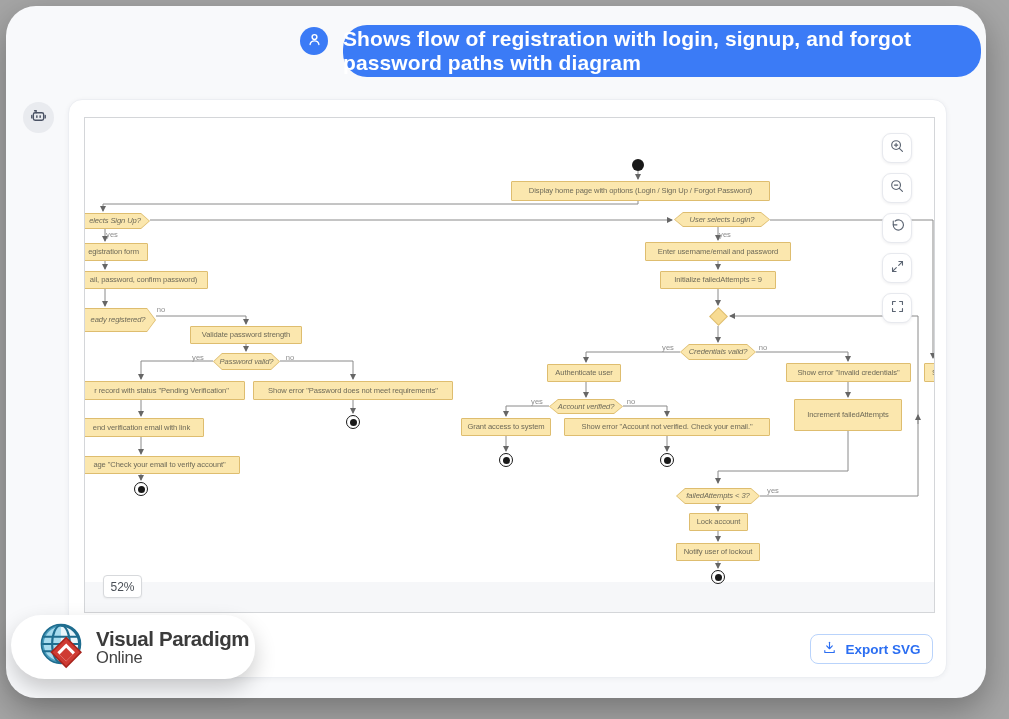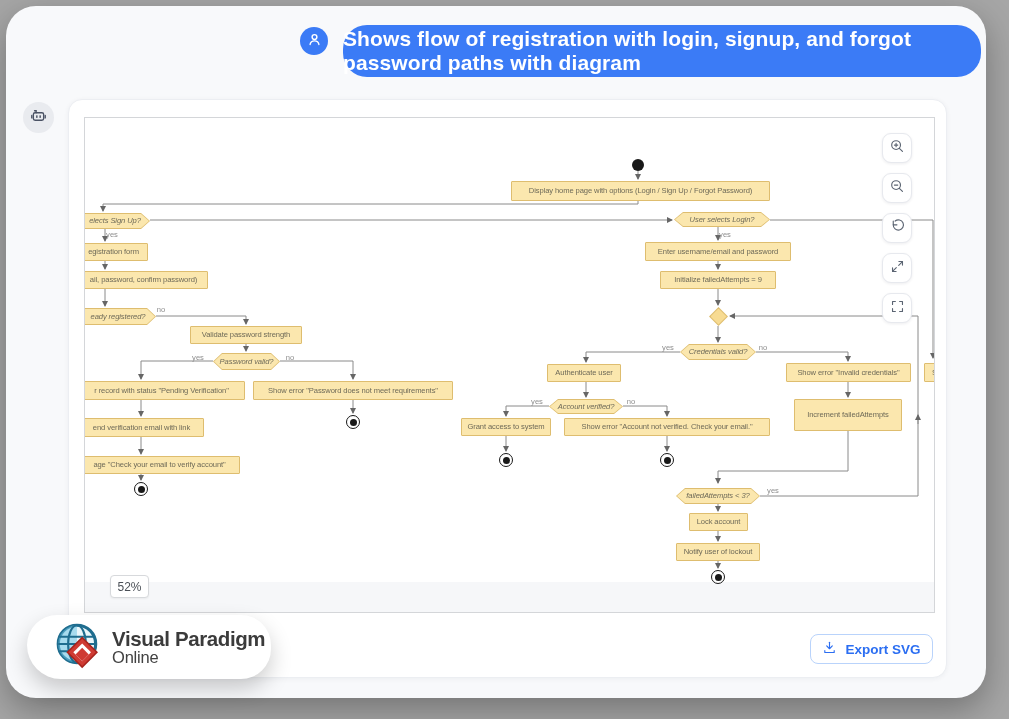--- a/index.html
+++ b/index.html
@@ -19,21 +19,21 @@
     font-size:21px; font-weight:600; letter-spacing:.1px; }
 
   
   .inner-card { position:absolute; left:62px; top:93px; width:879px; height:579px; background:#fff;
     border:1px solid #eceef2; border-radius:14px; box-shadow:0 1px 5px rgba(20,30,50,.05); }
   .canvas { position:absolute; left:15px; top:17px; width:851px; height:496px; background:#fff;
     border:1px solid #d4d6d9; overflow:hidden; }
   .canvas-footer { position:absolute; left:0; bottom:0; width:851px; height:30px; background:#f6f7f9; }
   .zoom-badge { position:absolute; left:18px; top:457px; width:39px; height:23px; background:#fff;
     border:1px solid #d7d9dc; border-radius:4px; color:#4a4f56; font-size:12px; display:flex;
-    align-items:center; justify-content:center; z-index:6; box-shadow:0 1px 2px rgba(0,0,0,.05);margin-left:7px; }
+    align-items:center; justify-content:center; z-index:6; box-shadow:0 1px 2px rgba(0,0,0,.05); }
 
   
   .node { position:absolute; display:flex; align-items:center; justify-content:center; white-space:nowrap;
     font-size:7.6px; letter-spacing:-0.1px; color:#6e6a58; line-height:1; z-index:2; }
   .node span { position:relative; z-index:2; }
   .action { background:#FBE7AE; border:1px solid #DEBD6F; border-radius:1px; }
   .decision { background:#DEBD6F;
     clip-path:polygon(9px 0,calc(100% - 9px) 0,100% 50%,calc(100% - 9px) 100%,9px 100%,0 50%);font-style:italic; }
   .decision .fill { position:absolute; inset:1px; background:#FBE7AE;
     clip-path:polygon(8px 0,calc(100% - 8px) 0,100% 50%,calc(100% - 8px) 100%,8px 100%,0 50%); }
@@ -53,21 +53,21 @@
     cursor:pointer; }
   .tool-btn svg { stroke:#5b6472; fill:none; stroke-width:1.6; stroke-linecap:round; stroke-linejoin:round; }
 
   
   .export-btn { position:absolute; left:741px; top:534px; width:123px; height:30px; background:#fff;
     border:1px solid #b9d3fb; border-radius:8px; color:#2b6ef2; font-size:13.5px; font-weight:700;
     display:flex; align-items:center; justify-content:center; gap:8px; cursor:pointer; }
   .export-btn svg { stroke:#2b6ef2; fill:none; stroke-width:1.8; stroke-linecap:round; stroke-linejoin:round; }
 
   
-  .logo-pill { position:absolute; left:21px; top:609px; width:244px; height:64px; background:#fff;
+  .logo-pill { position:absolute; left:5px; top:609px; width:244px; height:64px; background:#fff;
     border-radius:32px 32px 32px 36px; box-shadow:0 10px 22px rgba(0,0,0,.20); z-index:10;
     display:flex; align-items:center; padding-left:26px; gap:9px; }
   .logo-text { display:flex; flex-direction:column; line-height:1.05; }
   .logo-line1 { font-size:20.5px; font-weight:700; color:#3b3b3b; letter-spacing:-0.4px; }
   .logo-line2 { font-size:16.5px; color:#424242; letter-spacing:-0.2px; }
 </style>
 </head>
 <body>
 
 <div class="outer-card">
@@ -148,21 +148,21 @@
         <div class="node decision" style="left: -25px; top: 95px; width: 90px; height: 16px;">
           <i class="fill"></i>
           <span style="padding-left: 20px;">elects Sign Up?</span>
         </div>
         <div class="node action" style="left: -30px; top: 125px; width: 93px; height: 18px;">
           <span style="padding-left: 24px;">egistration form</span>
         </div>
         <div class="node action" style="left: -30px; top: 153px; width: 153px; height: 18px;">
           <span style="padding-left: 24px;">ail, password, confirm password)</span>
         </div>
-        <div class="node decision" style="left: -25px; top: 190px; width: 96px; height: 17px;">
+        <div class="node decision" style="left: -25px; top: 190px; width: 96px; height: 24px;">
           <i class="fill"></i>
           <span style="padding-left: 20px;">eady registered?</span>
         </div>
         <div class="node action" style="left: 105px; top: 208px; width: 112px; height: 18px;">
           <span>Validate password strength</span>
         </div>
         <div class="node decision" style="left: 128px; top: 235px; width: 67px; height: 17px;">
           <i class="fill"></i>
           <span>Password valid?</span>
         </div>

